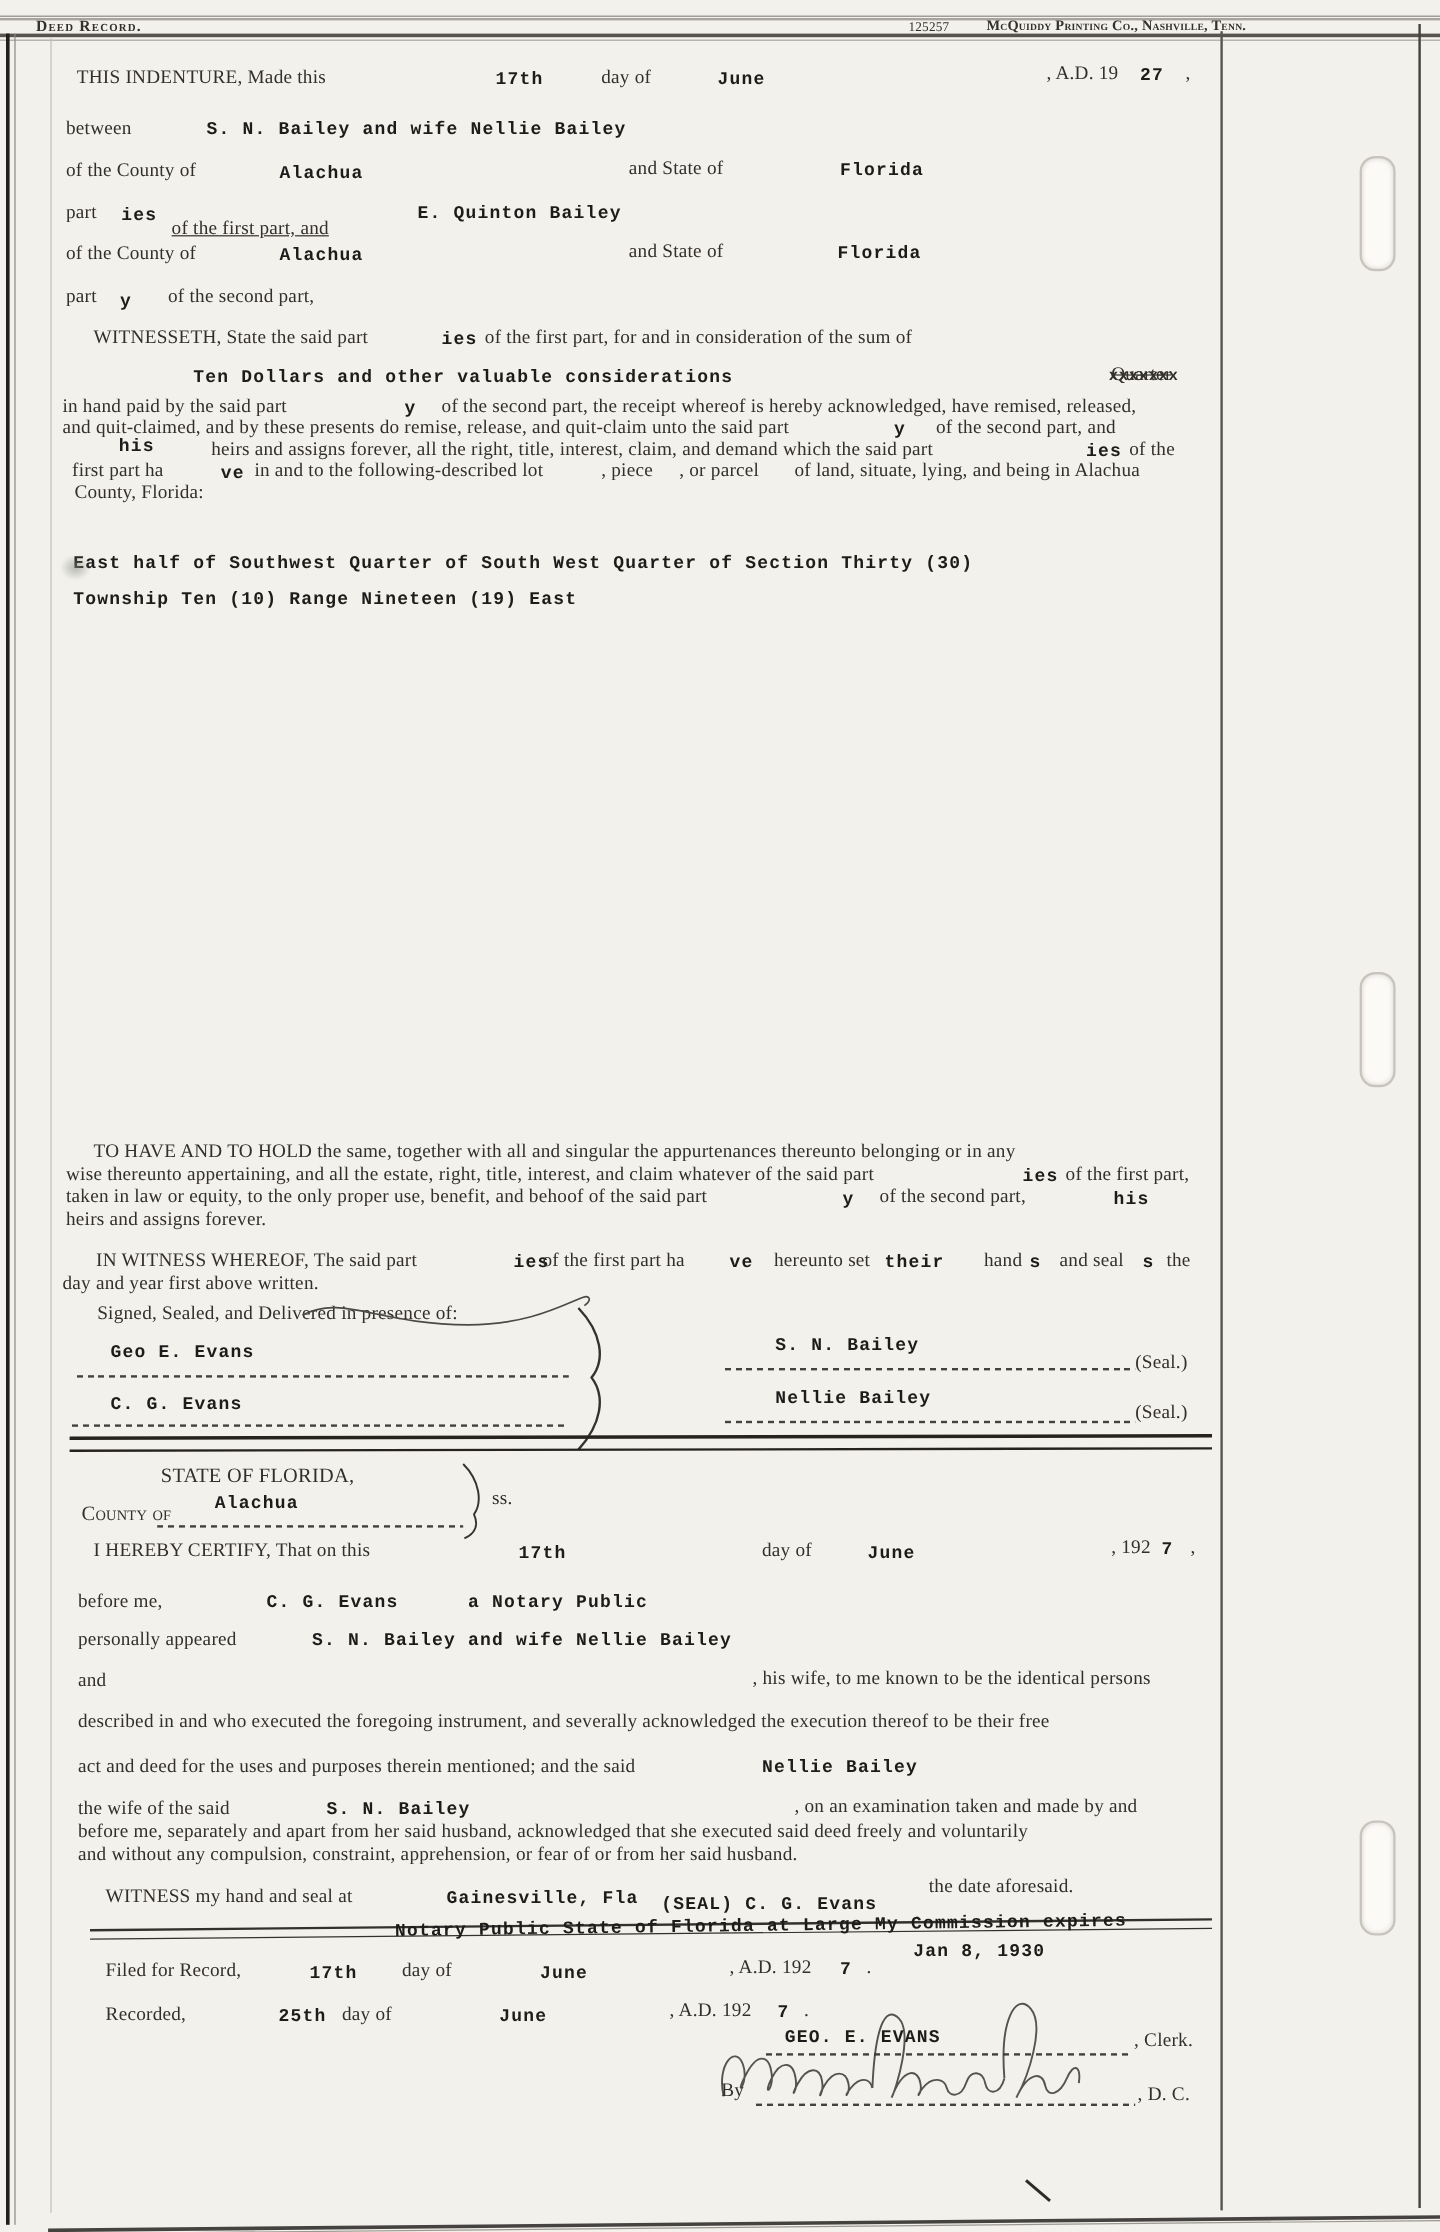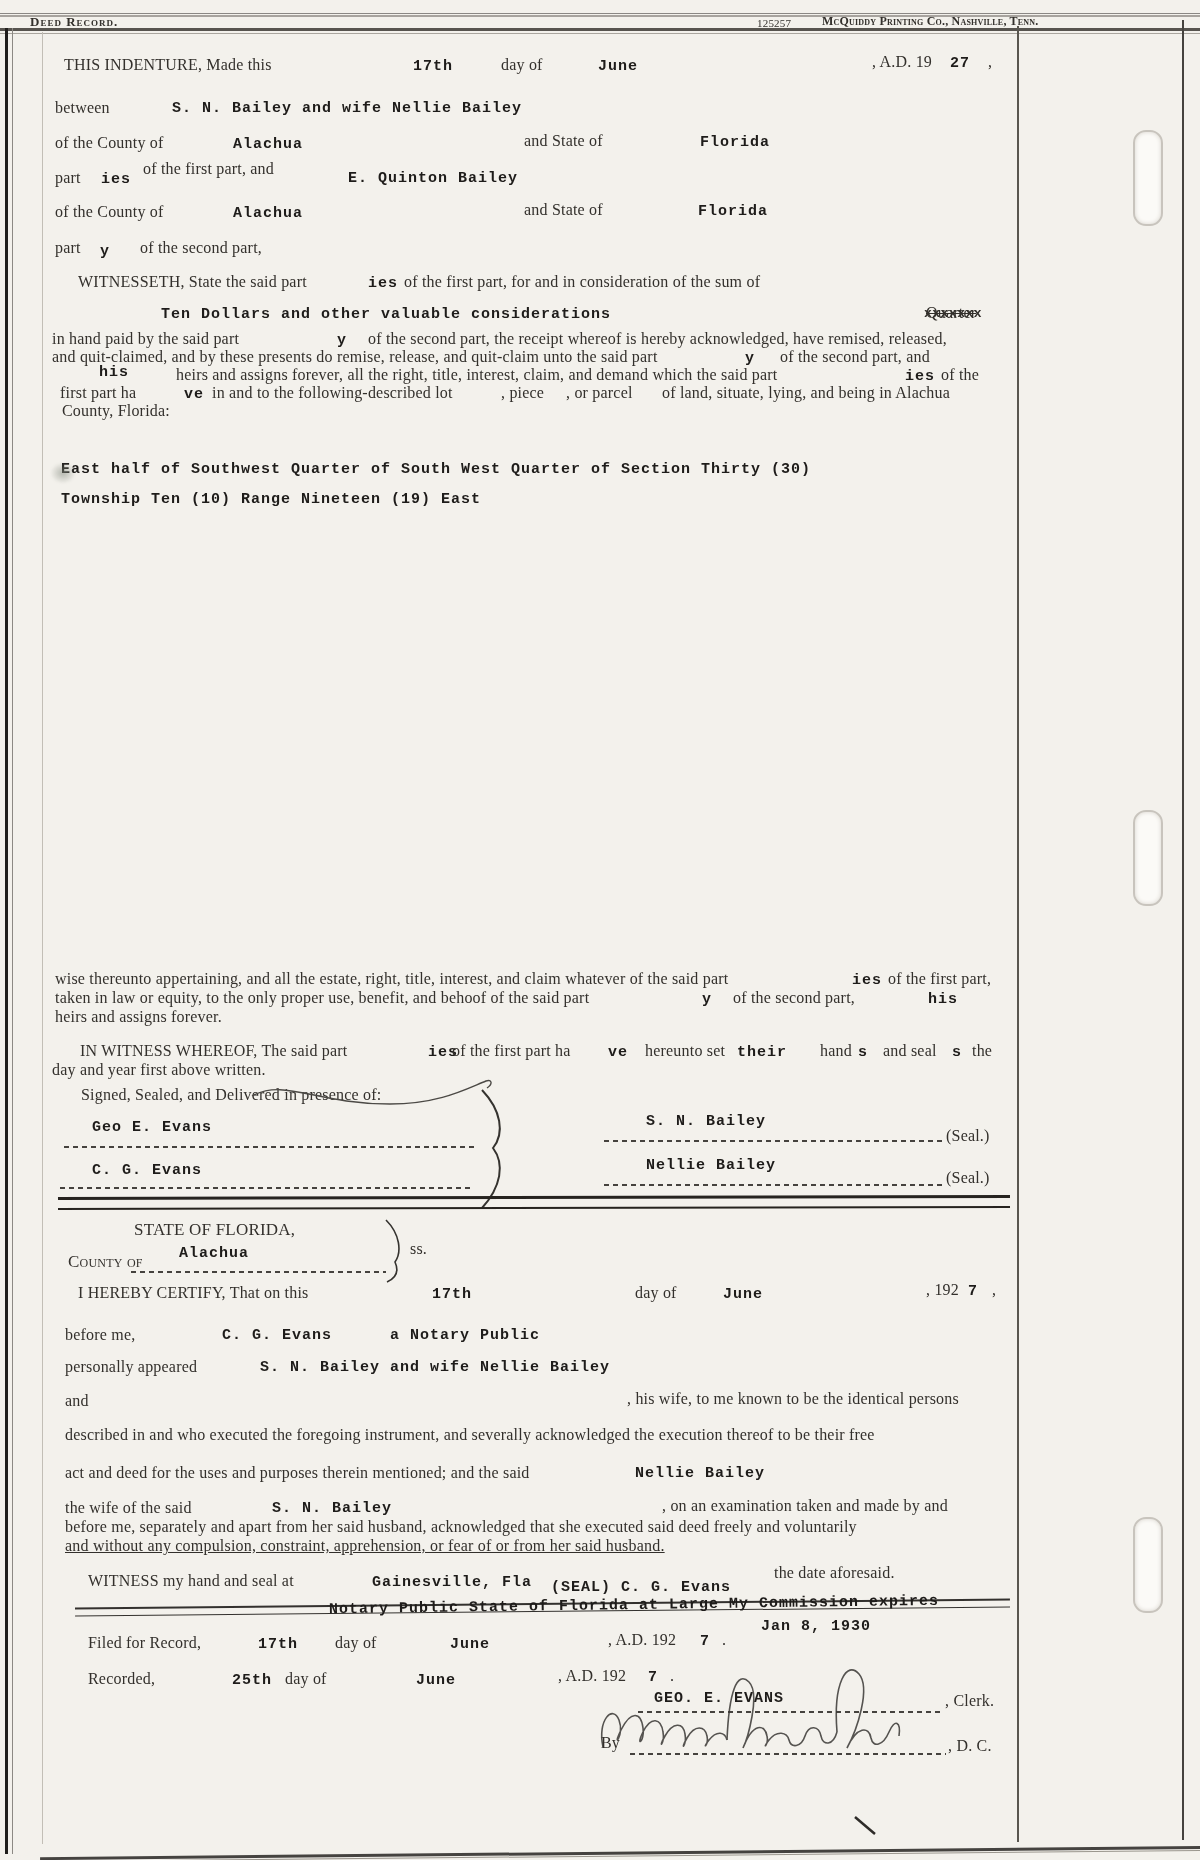--- a/index.html
+++ b/index.html
@@ -58,21 +58,21 @@
   <span class="p" style="left:55px;top:99px;">between</span>
   <span class="t" style="left:172px;top:100px;">S. N. Bailey and wife Nellie Bailey</span>
 
   <span class="p" style="left:55px;top:134px;">of the County of</span>
   <span class="t" style="left:233px;top:136px;">Alachua</span>
   <span class="p" style="left:524px;top:132px;">and State of</span>
   <span class="t" style="left:700px;top:134px;">Florida</span>
 
   <span class="p" style="left:55px;top:169px;">part</span>
   <span class="t" style="left:101px;top:171px;">ies</span>
-  <span class="p" style="left:143px;top:160px;">of the first part, and</span>
+  <span class="p" style="left:143px;top:182px;text-decoration:underline;">of the first part, and</span>
   <span class="t" style="left:348px;top:170px;">E. Quinton Bailey</span>
 
   <span class="p" style="left:55px;top:203px;">of the County of</span>
   <span class="t" style="left:233px;top:205px;">Alachua</span>
   <span class="p" style="left:524px;top:201px;">and State of</span>
   <span class="t" style="left:698px;top:203px;">Florida</span>
 
   <span class="p" style="left:55px;top:239px;">part</span>
   <span class="t" style="left:100px;top:243px;">y</span>
   <span class="p" style="left:140px;top:239px;">of the second part,</span>
@@ -102,20 +102,21 @@
   <span class="p" style="left:212px;top:384px;">in and to the following-described lot</span>
   <span class="p" style="left:501px;top:384px;">, piece</span>
   <span class="p" style="left:566px;top:384px;">, or parcel</span>
   <span class="p" style="left:662px;top:384px;">of land, situate, lying, and being in Alachua</span>
   <span class="p" style="left:62px;top:402px;">County, Florida:</span>
 
   <span class="t" style="left:61px;top:441px;margin-top:20px;">East half of Southwest Quarter of South West Quarter of Section Thirty (30)</span>
   <div class="smudge" style="left:50px;top:462px;"></div>
   <span class="t" style="left:61px;top:491px;">Township Ten (10) Range Nineteen (19) East</span>
 
+  <span class="p" style="left:78px;top:951px;">TO HAVE AND TO HOLD the same, together with all and singular the appurtenances thereunto belonging or in any</span>
   <span class="p" style="left:55px;top:970px;">wise thereunto appertaining, and all the estate, right, title, interest, and claim whatever of the said part</span>
   <span class="t" style="left:852px;top:972px;">ies</span>
   <span class="p" style="left:888px;top:970px;">of the first part,</span>
   <span class="p" style="left:55px;top:989px;">taken in law or equity, to the only proper use, benefit, and behoof of the said part</span>
   <span class="t" style="left:702px;top:991px;">y</span>
   <span class="p" style="left:733px;top:989px;">of the second part,</span>
   <span class="t" style="left:928px;top:991px;">his</span>
   <span class="p" style="left:55px;top:1008px;">heirs and assigns forever.</span>
 
   <span class="p" style="left:80px;top:1042px;">IN WITNESS WHEREOF, The said part</span>
@@ -183,21 +184,21 @@
 
   <span class="p" style="left:65px;top:1426px;">described in and who executed the foregoing instrument, and severally acknowledged the execution thereof to be their free</span>
 
   <span class="p" style="left:65px;top:1464px;">act and deed for the uses and purposes therein mentioned; and the said</span>
   <span class="t" style="left:635px;top:1465px;">Nellie Bailey</span>
 
   <span class="p" style="left:65px;top:1499px;">the wife of the said</span>
   <span class="t" style="left:272px;top:1500px;">S. N. Bailey</span>
   <span class="p" style="left:662px;top:1497px;">, on an examination taken and made by and</span>
   <span class="p" style="left:65px;top:1518px;">before me, separately and apart from her said husband, acknowledged that she executed said deed freely and voluntarily</span>
-  <span class="p" style="left:65px;top:1537px;text-decoration:underline;">and without any compulsion, constraint, apprehension, or fear of or from her said husband.</span>
+  <span class="p" style="left:65px;top:1537px;">and without any compulsion, constraint, apprehension, or fear of or from her said husband.</span>
 
   <span class="p" style="left:88px;top:1572px;">WITNESS my hand and seal at</span>
   <span class="t" style="left:372px;top:1574px;">Gainesville, Fla</span>
   <span class="t" style="left:551px;top:1579px;">(SEAL) C. G. Evans</span>
   <span class="p" style="left:774px;top:1564px;">the date aforesaid.</span>
 
   <div style="position:absolute;left:75px;top:1603px;width:935px;height:6px;border-top:2px solid #33312e;border-bottom:1px solid #33312e;transform:rotate(-0.55deg);"></div>
   <span class="t" style="left:329px;top:1597px;transform:rotate(-0.8deg);">Notary Public State of Florida at Large My Commission expires</span>
   <span class="t" style="left:761px;top:1618px;">Jan 8, 1930</span>
 

